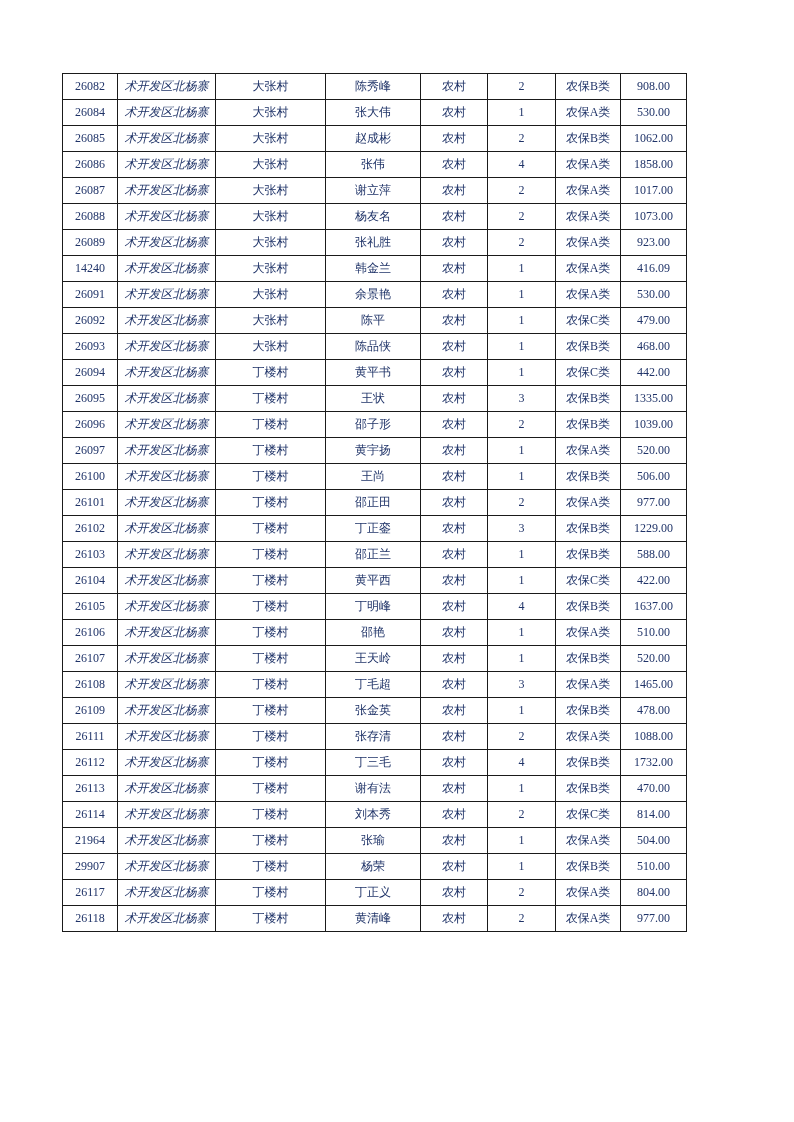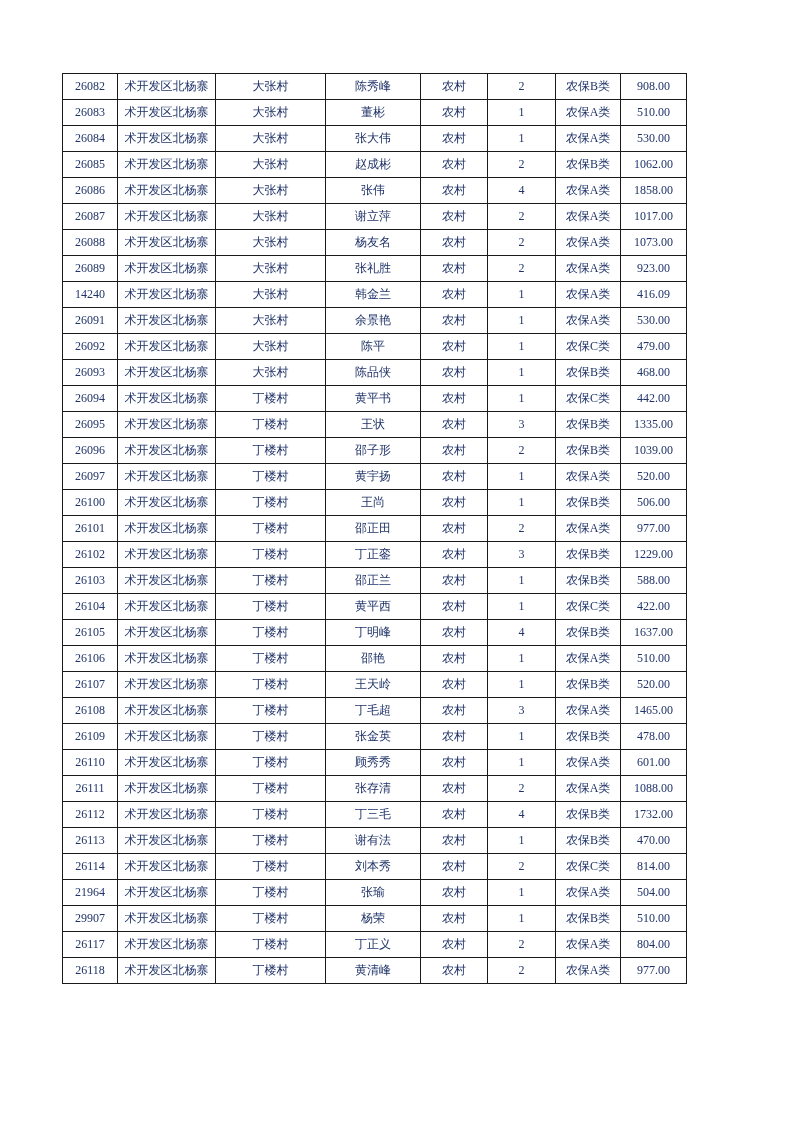--- a/index.html
+++ b/index.html
@@ -34,20 +34,21 @@
     line-height: 25px;
     text-align: center;
     overflow: hidden;
     white-space: nowrap;
     padding: 0;
     color: #1f3368;
   }
   td.col-district {
     
     overflow: hidden;
+    font-style: italic;
   }
   td.col-amount {
     text-align: right;
     padding-right: 9px;
   }
   col.c-id        { width: 55px; }
   col.c-district  { width: 98px; }
   col.c-village   { width: 110px; }
   col.c-name      { width: 95px; }
   col.c-residence { width: 67px; }
@@ -75,30 +76,20 @@
           <td class="col-id">26082</td>
           <td class="col-district">术开发区北杨寨</td>
           <td class="col-village">大张村</td>
           <td class="col-name">陈秀峰</td>
           <td class="col-residence">农村</td>
           <td class="col-persons">2</td>
           <td class="col-category">农保B类</td>
           <td class="col-amount">908.00</td>
         </tr>
         <tr>
-          <td class="col-id">26083</td>
-          <td class="col-district">术开发区北杨寨</td>
-          <td class="col-village">大张村</td>
-          <td class="col-name">董彬</td>
-          <td class="col-residence">农村</td>
-          <td class="col-persons">1</td>
-          <td class="col-category">农保A类</td>
-          <td class="col-amount">510.00</td>
-        </tr>
-        <tr>
           <td class="col-id">26084</td>
           <td class="col-district">术开发区北杨寨</td>
           <td class="col-village">大张村</td>
           <td class="col-name">张大伟</td>
           <td class="col-residence">农村</td>
           <td class="col-persons">1</td>
           <td class="col-category">农保A类</td>
           <td class="col-amount">530.00</td>
         </tr>
         <tr>
@@ -323,30 +314,20 @@
         </tr>
         <tr>
           <td class="col-id">26109</td>
           <td class="col-district">术开发区北杨寨</td>
           <td class="col-village">丁楼村</td>
           <td class="col-name">张金英</td>
           <td class="col-residence">农村</td>
           <td class="col-persons">1</td>
           <td class="col-category">农保B类</td>
           <td class="col-amount">478.00</td>
-        </tr>
-        <tr>
-          <td class="col-id">26110</td>
-          <td class="col-district">术开发区北杨寨</td>
-          <td class="col-village">丁楼村</td>
-          <td class="col-name">顾秀秀</td>
-          <td class="col-residence">农村</td>
-          <td class="col-persons">1</td>
-          <td class="col-category">农保A类</td>
-          <td class="col-amount">601.00</td>
         </tr>
         <tr>
           <td class="col-id">26111</td>
           <td class="col-district">术开发区北杨寨</td>
           <td class="col-village">丁楼村</td>
           <td class="col-name">张存清</td>
           <td class="col-residence">农村</td>
           <td class="col-persons">2</td>
           <td class="col-category">农保A类</td>
           <td class="col-amount">1088.00</td>

